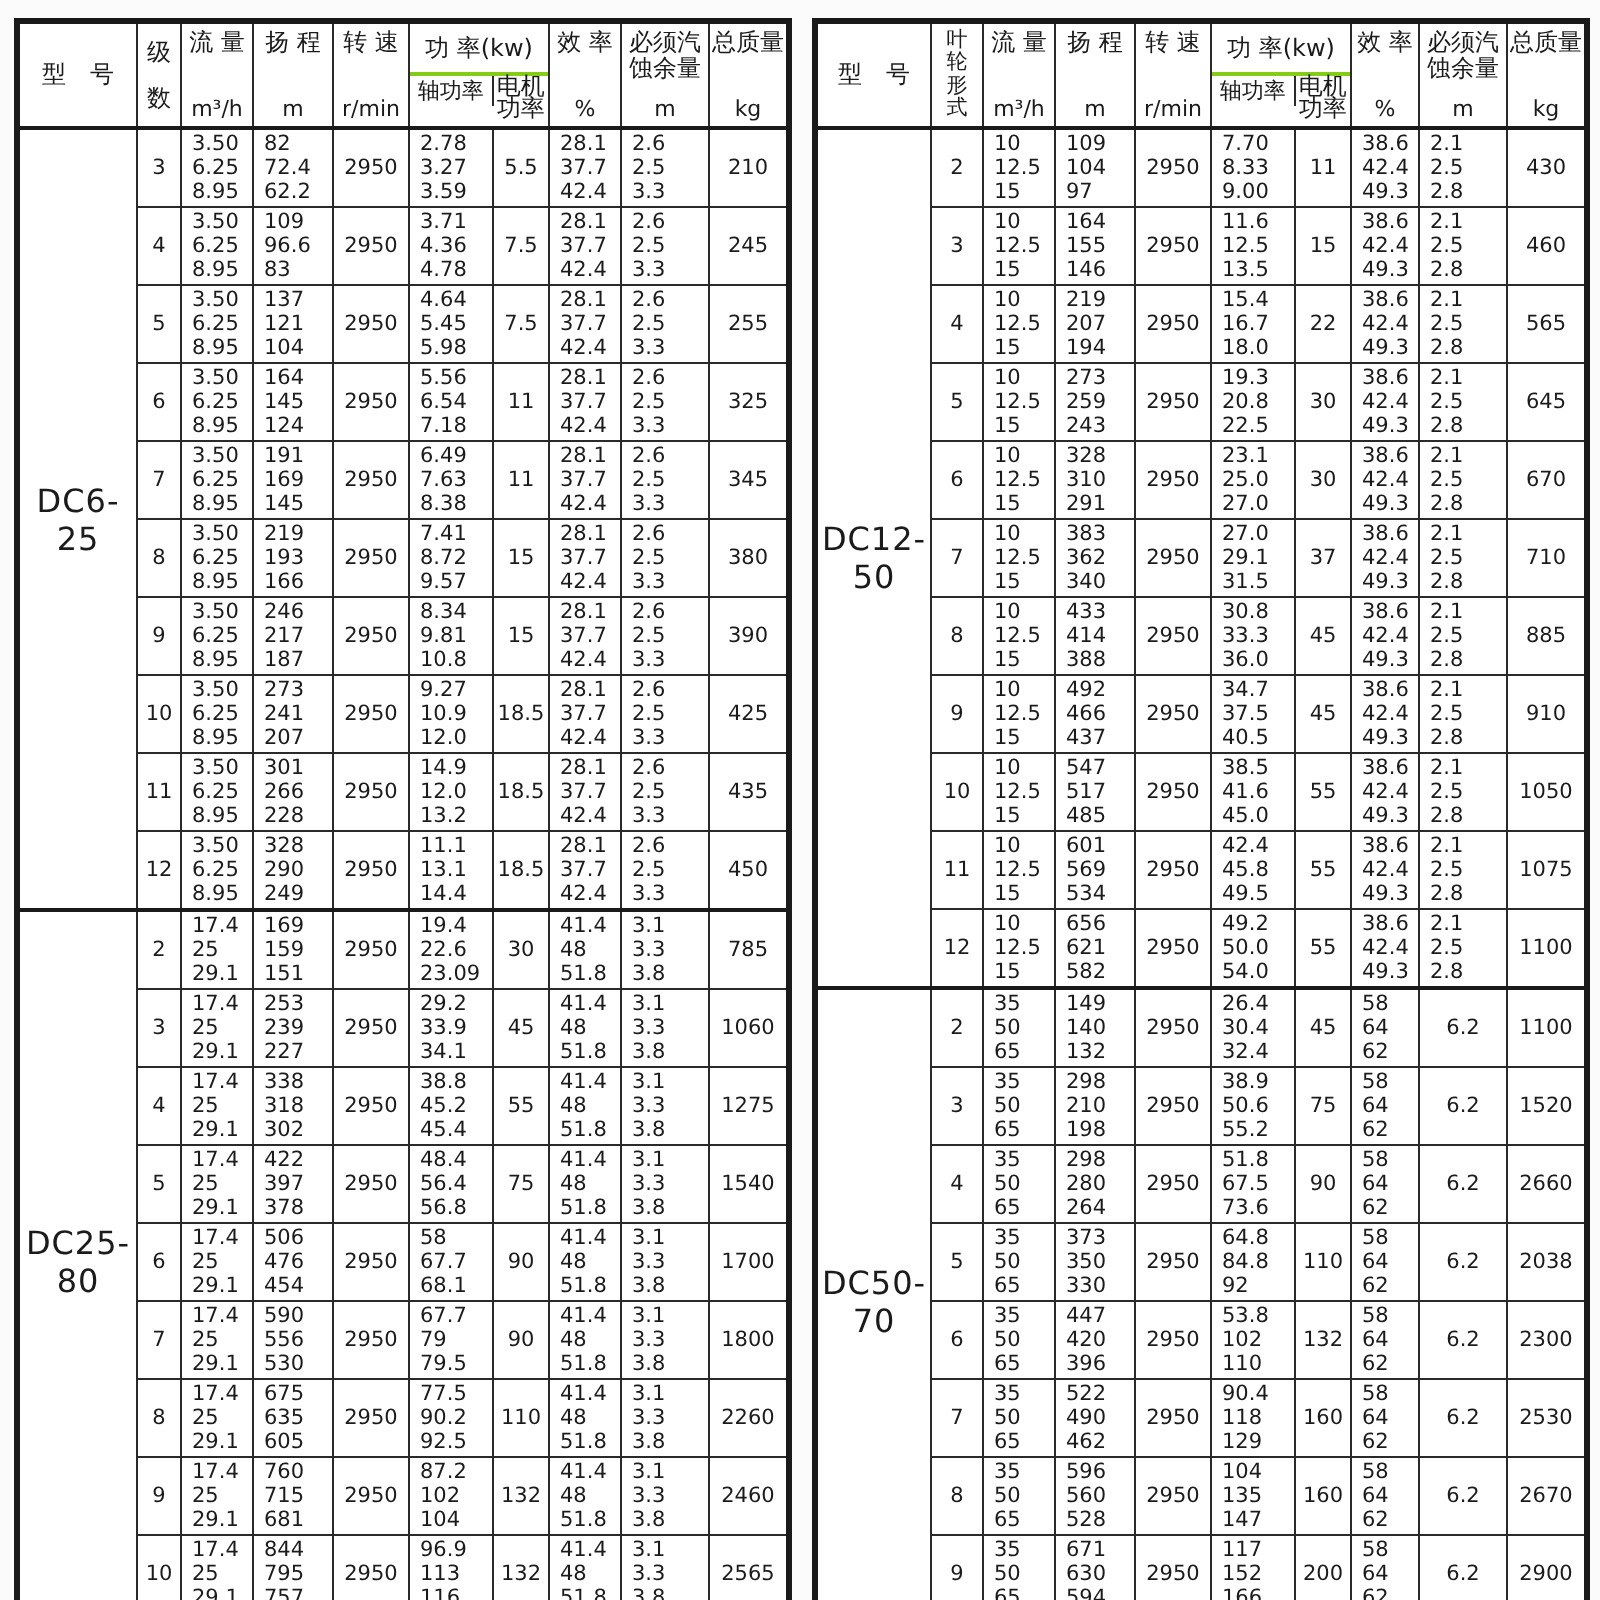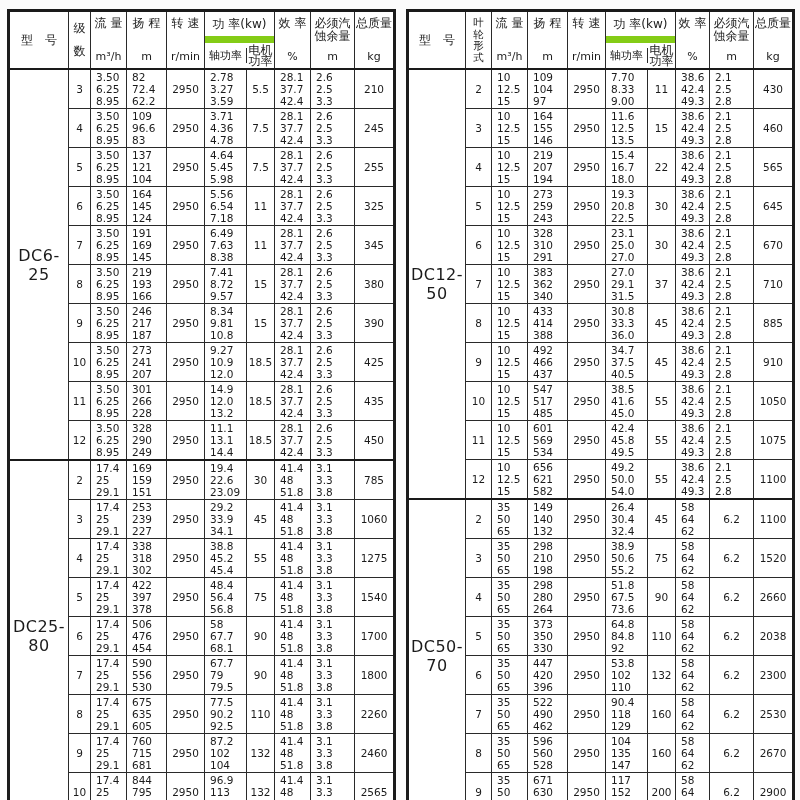--- a/index.html
+++ b/index.html
@@ -11,22 +11,22 @@
   .multi{white-space:pre-line;line-height:12px;text-align:left;padding:1px 0 1px 5px;}
   .single{text-align:center;}
   .model{text-align:center;font-size:16px;letter-spacing:.5px;}
   .hv{display:flex;flex-direction:column;justify-content:space-between;height:46px;padding:2px 0;}
   .hl{white-space:pre-line;line-height:13px;}
   .hu{font-size:11px;}
   .modelth{white-space:pre;margin-left:47px;}
   .stack2{white-space:pre-line;line-height:23px;font-size:12px;}
   .stack4{white-space:pre-line;line-height:11.5px;font-size:10.5px;}
   .pwth{padding:0;}
-  .pwl{height:24px;line-height:24px;border-bottom:7px solid #84cc16;text-align:center;}
-  .pws{display:flex;height:25px;align-items:center;}
+  .pwl{height:24px;line-height:24px;border-bottom:2px solid #84cc16;text-align:center;}
+  .pws{display:flex;height:25px;align-items:flex-start;}
   .pws>div{display:flex;align-items:center;justify-content:center;}
   .pw-shaft{flex:3;border-right:1px solid #2a2a2a;font-size:11px;}
   .pw-motor{flex:2;white-space:pre-line;font-size:12px;line-height:10.5px;}
   tr.section-start>td{border-top:2.5px solid #1a1a1a;}
 </style>
 </head>
 <body>
 
 <div class="wrap">
 

